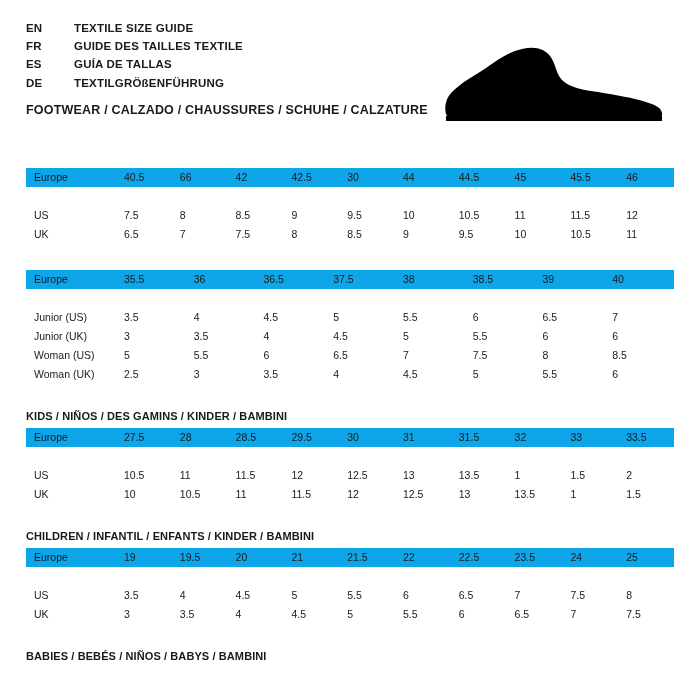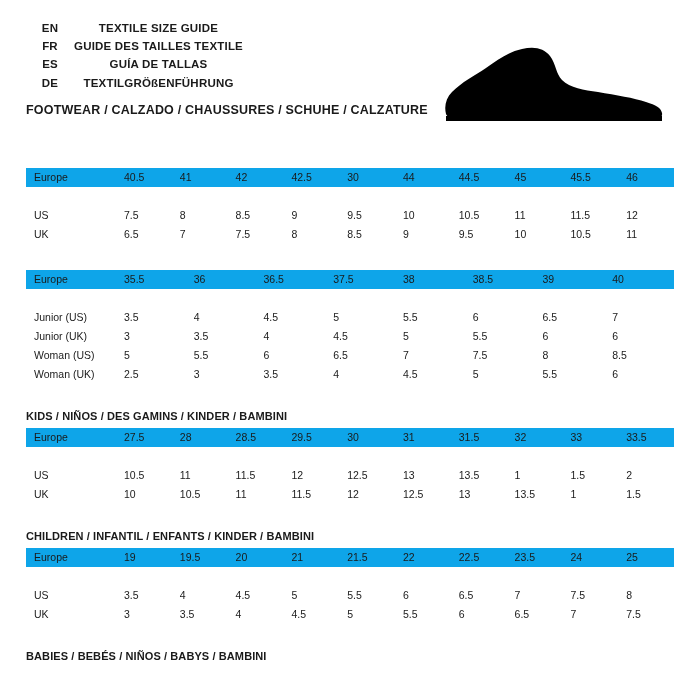--- a/index.html
+++ b/index.html
@@ -22,21 +22,20 @@
     box-sizing: border-box;
     padding: 22px 26px 0 26px;
   }
   
   .header {
     position: relative;
     height: 120px;
   }
   .lang-table {
     border-collapse: collapse;
-    text-align: center;
   }
   .lang-table td {
     font-size: 11.5px;
     font-weight: bold;
     letter-spacing: 0.2px;
     padding: 0 0 5px 0;
     vertical-align: top;
     line-height: 1.15;
     white-space: nowrap;
   }
@@ -137,21 +136,21 @@
     <div class="category-line">FOOTWEAR / CALZADO / CHAUSSURES / SCHUHE / CALZATURE</div>
   </div>
 
   <div id="sections">
       <div class="section">
         <table class="size">
           <tbody>
             <tr class="shaded">
               <td class="label">Europe</td>
               <td>40.5</td>
-              <td>41</td>
+              <td>66</td>
               <td>42</td>
               <td>42.5</td>
               <td>30</td>
               <td>44</td>
               <td>44.5</td>
               <td>45</td>
               <td>45.5</td>
               <td>46</td>
             </tr>
             <tr class="spacer-row">

